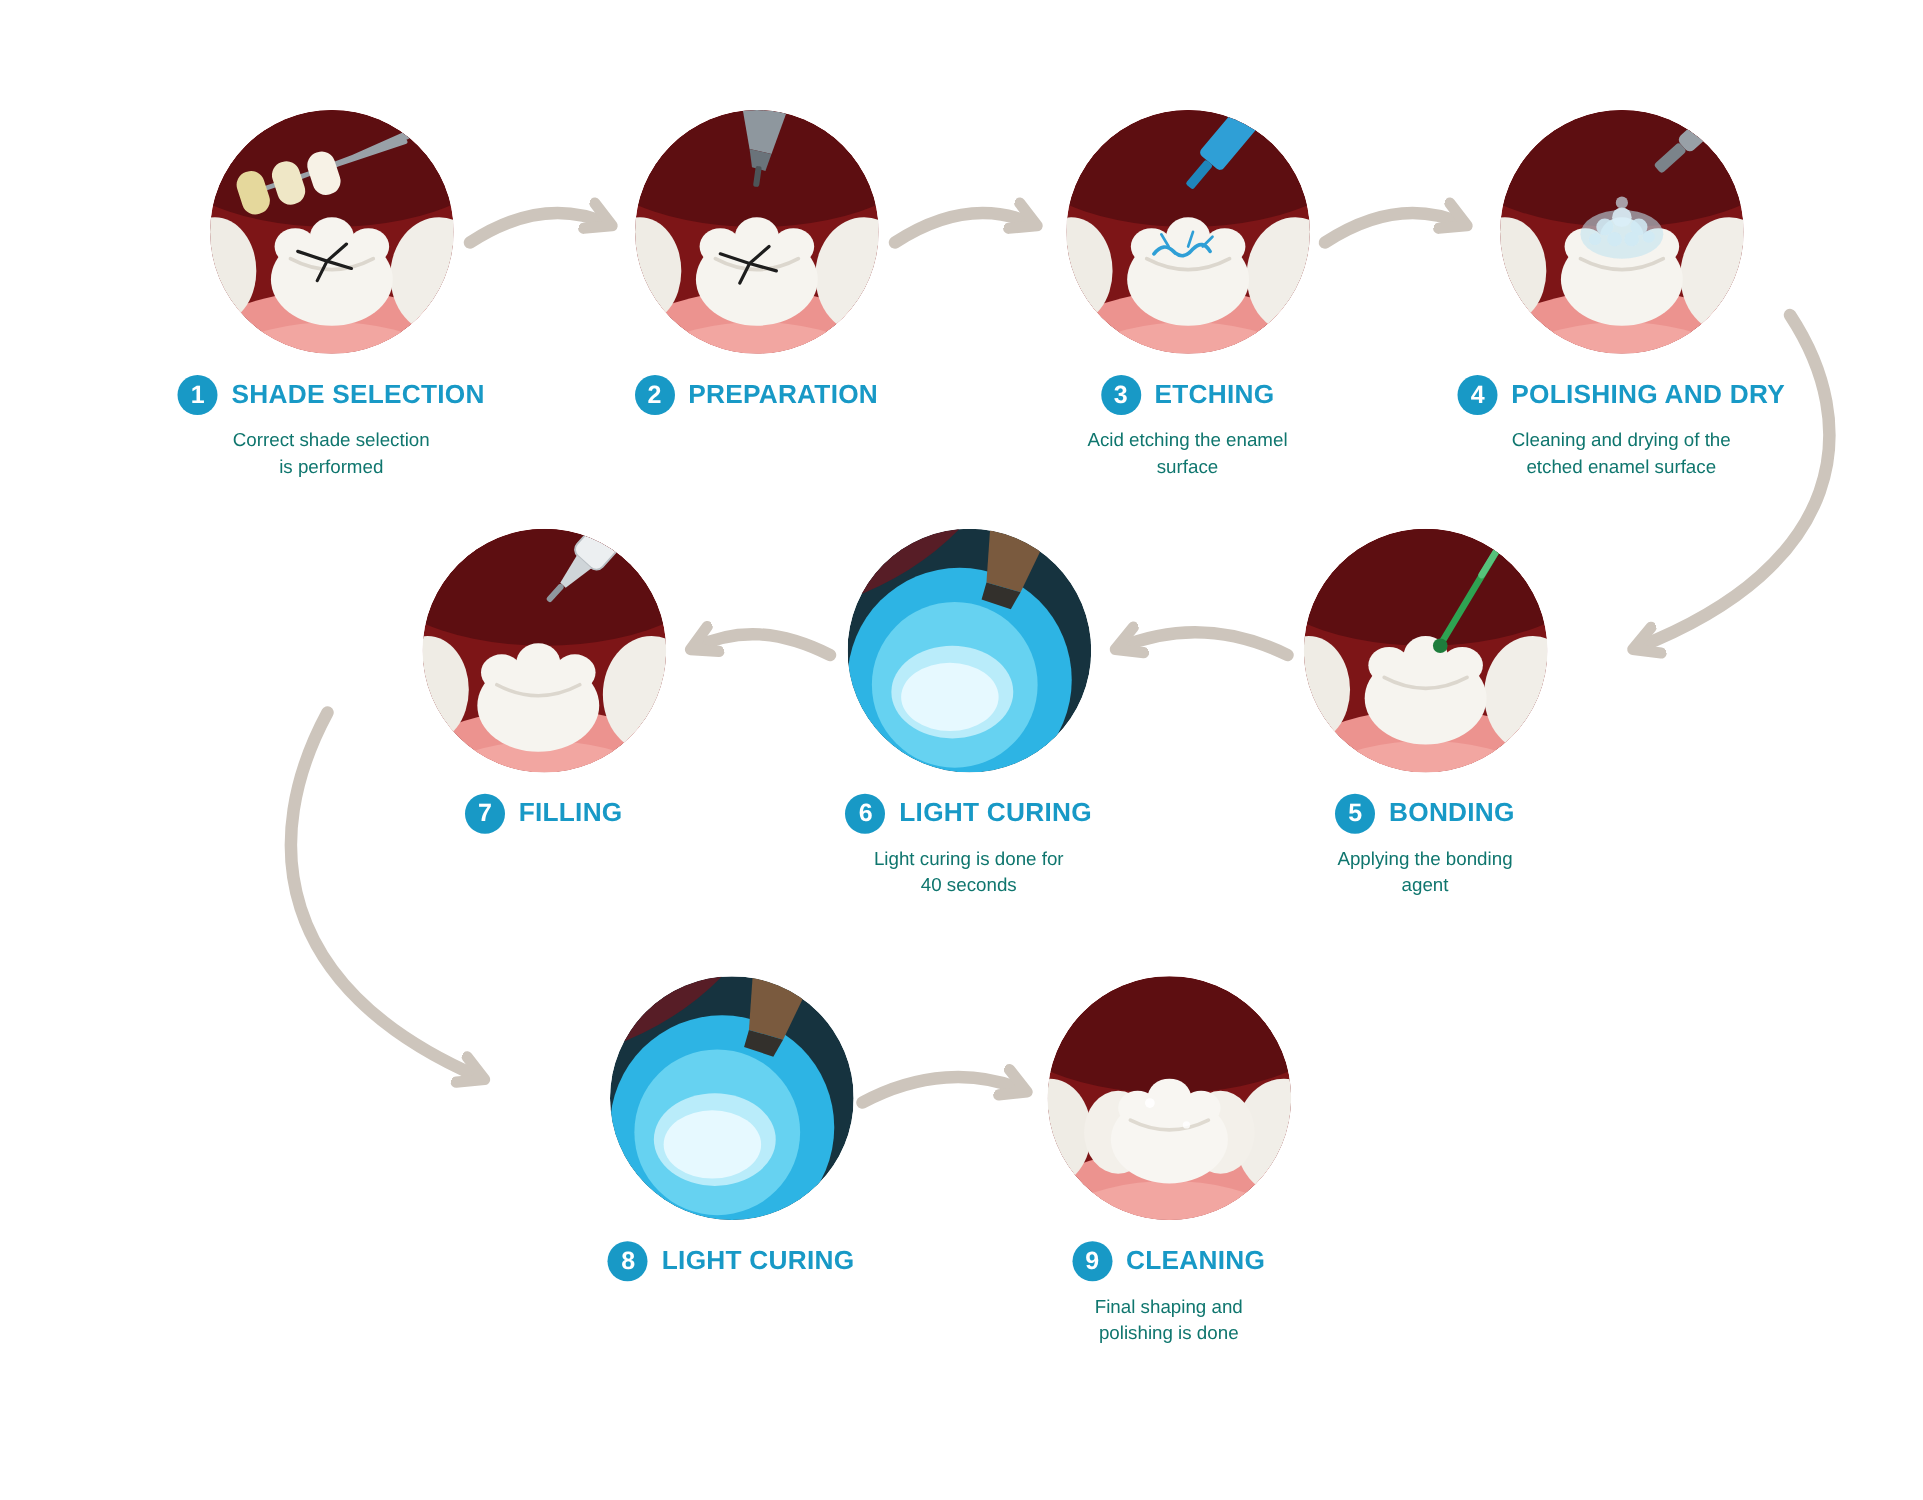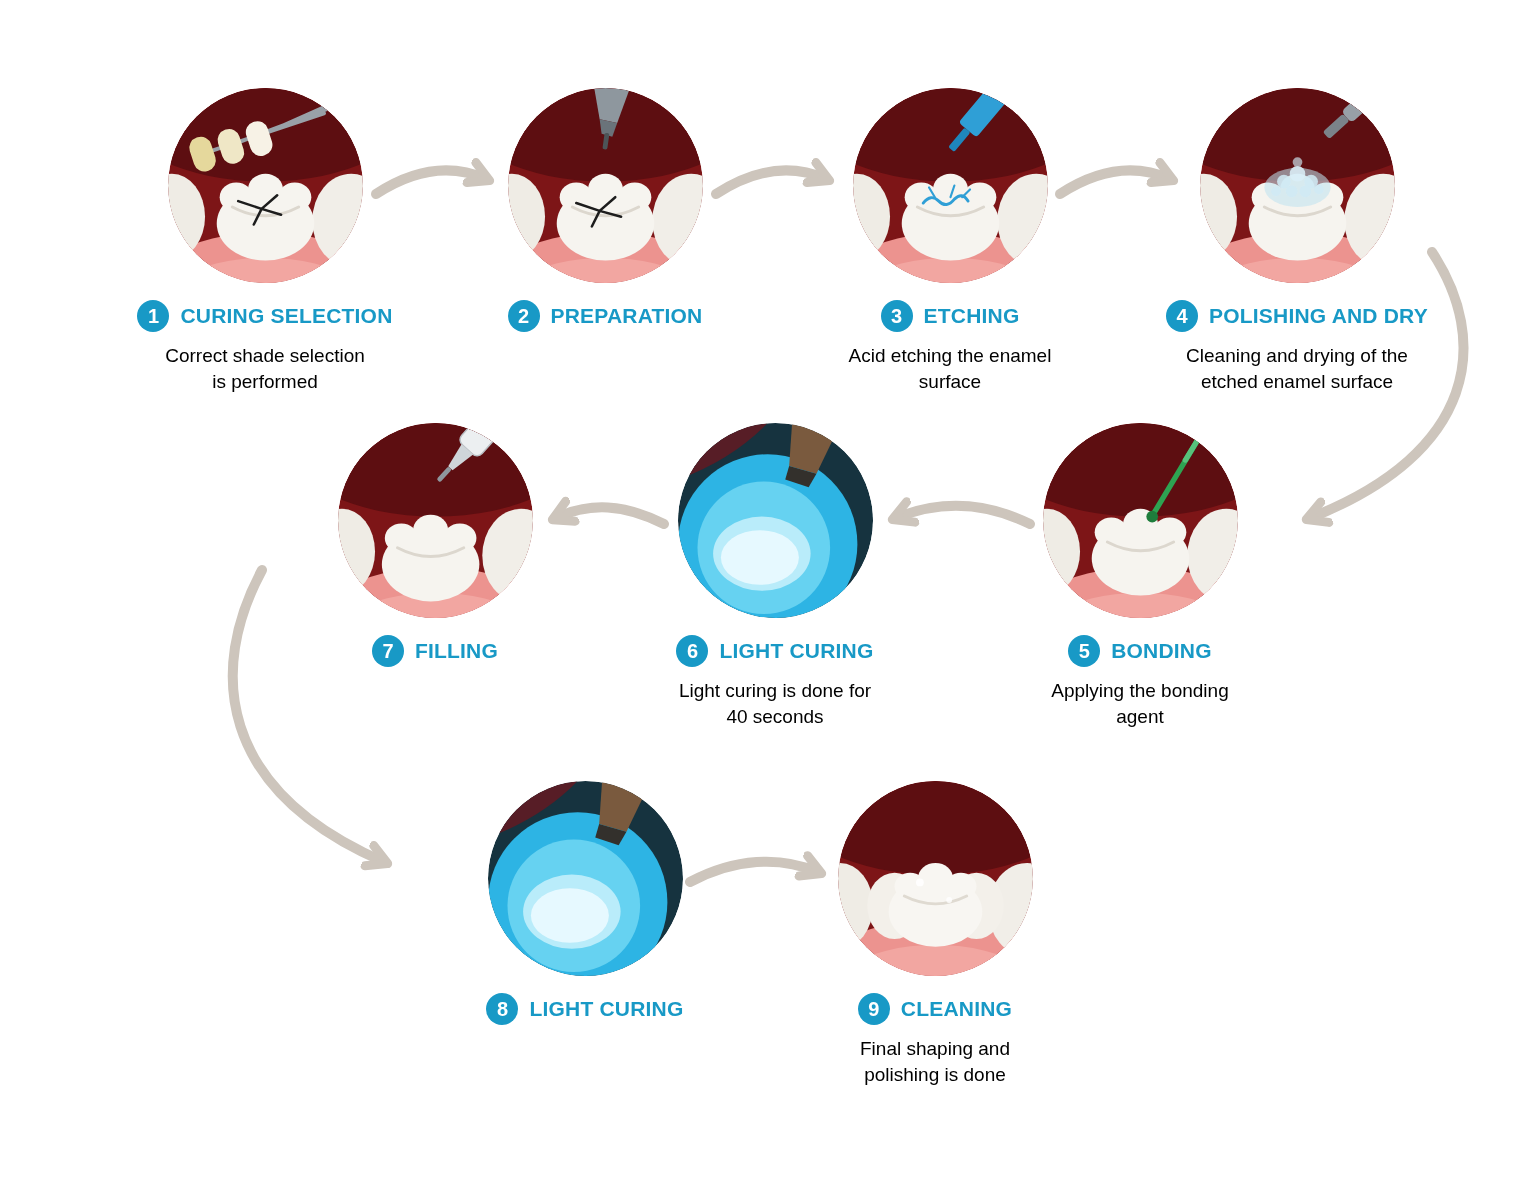--- a/index.html
+++ b/index.html
@@ -11,21 +11,21 @@
   .step { position:absolute; width:310px; display:flex; flex-direction:column; align-items:center; text-align:center; }
   .circle { width:195px; height:195px; border-radius:50%; overflow:hidden; box-shadow:0 0 0 0 transparent; }
   .circle svg { display:block; width:195px; height:195px; }
   .label { margin-top:17px; display:flex; align-items:center; justify-content:center; gap:11px; }
   .badge {
     width:32px; height:32px; border-radius:50%; background:#1899c6; color:#ffffff;
     font-weight:bold; font-size:20px; display:flex; align-items:center; justify-content:center;
     flex:0 0 32px;
   }
   .title { color:#1899c6; font-weight:bold; font-size:21px; letter-spacing:0.2px; }
-  .desc { margin-top:11px; font-size:19px; color:#000000; line-height:1.38; white-space:pre-line; }
+  .desc { margin-top:11px; font-size:15px; color:#0f766e; line-height:1.38; white-space:pre-line; }
   .s1 { left:110px;  top:88px; }
   .s2 { left:450px;  top:88px; }
   .s3 { left:795px;  top:88px; }
   .s4 { left:1142px; top:88px; }
   .s5 { left:985px;  top:423px; }
   .s6 { left:620px;  top:423px; }
   .s7 { left:280px;  top:423px; }
   .s8 { left:430px;  top:781px; }
   .s9 { left:780px;  top:781px; }
 </style>
@@ -81,21 +81,21 @@
             <path d="M40,66 L160,26 M66,58 L162,22 M92,50 L164,18" stroke="#99a1a8" stroke-width="4" stroke-linecap="round"></path>
             <rect x="24" y="50" width="23" height="36" rx="11" fill="#e5d89c" transform="rotate(-18 35 68)"></rect>
             <rect x="53" y="42" width="23" height="36" rx="11" fill="#efe7c6" transform="rotate(-18 64 60)"></rect>
             <rect x="82" y="34" width="23" height="36" rx="11" fill="#f7f2e6" transform="rotate(-18 93 52)"></rect>
           </g>
         </g>
       </svg>
     </div>
     <div class="label">
       <span class="badge">1</span>
-      <span class="title">CURING SELECTION</span>
+      <span class="title">SHADE SELECTION</span>
     </div>
     <div class="desc">Correct shade selection
 is performed</div>
   </div>
 
   <div class="step s2">
     <div class="circle">
       <svg viewBox="0 0 200 200">
         <defs>
             <clipPath id="clip2">

